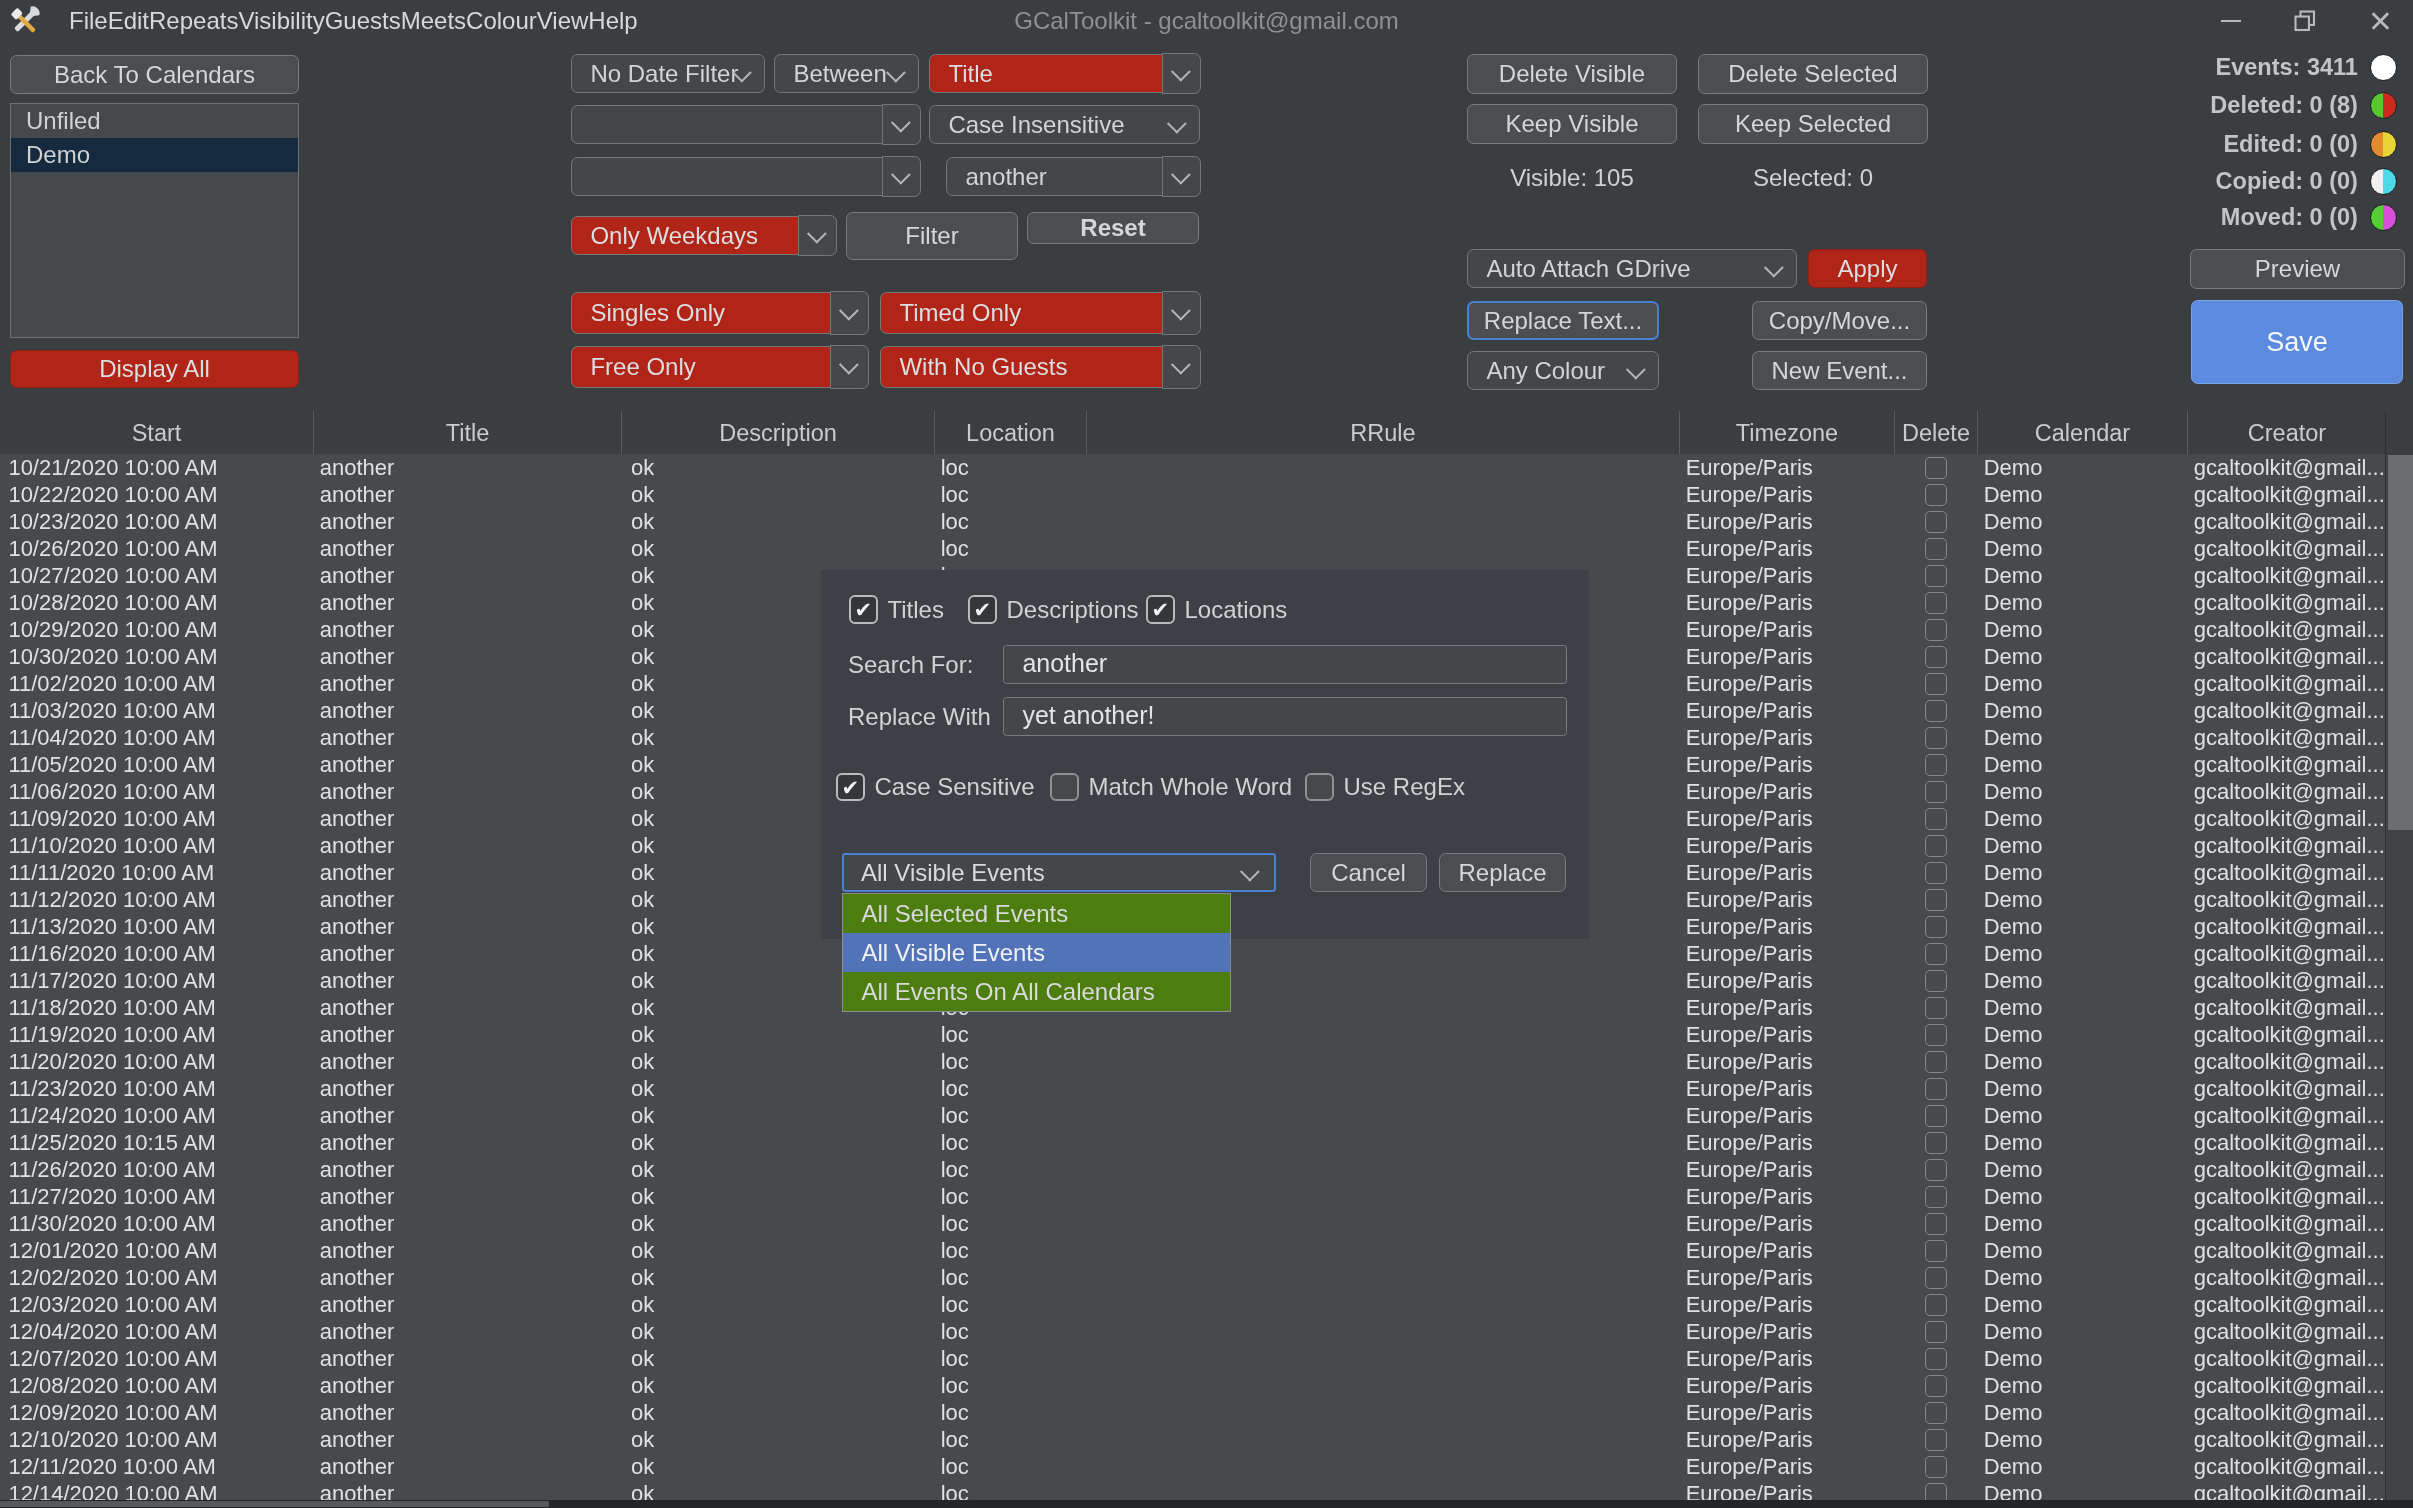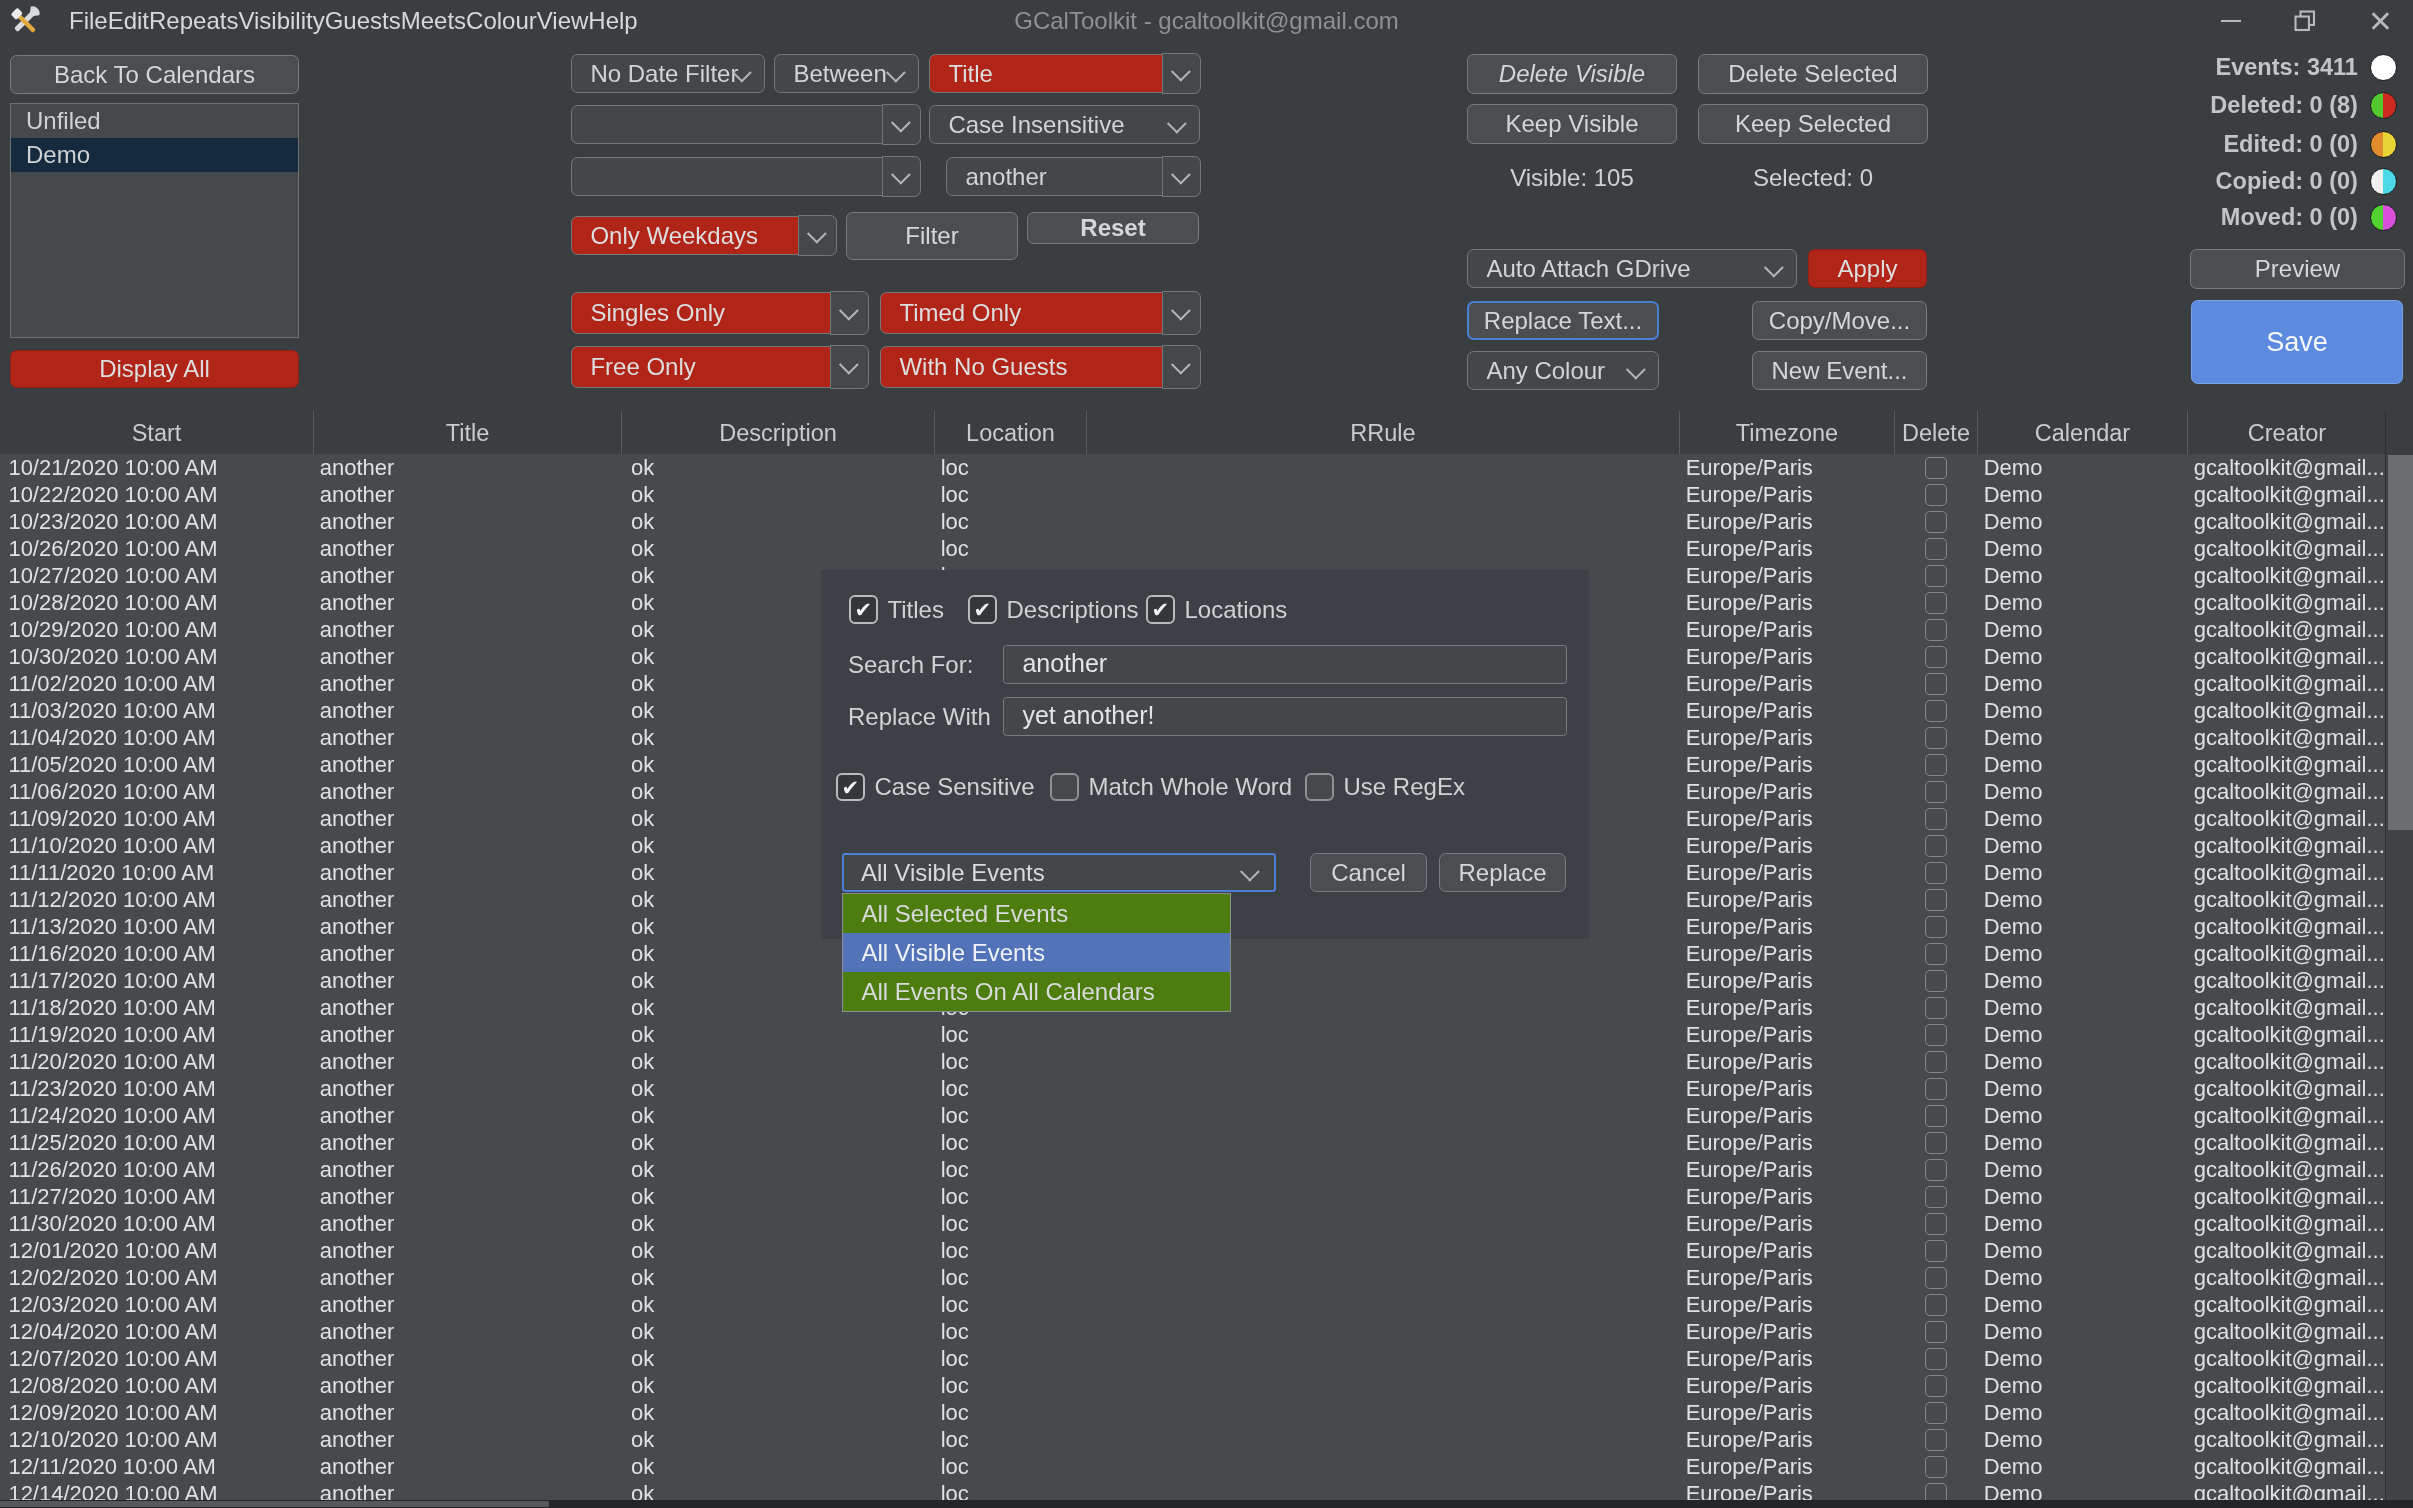--- a/index.html
+++ b/index.html
@@ -189,21 +189,21 @@
         <span class="chev"></span>
       </span>
 </div>
 <div class="dd red" style="left:880px;top:346px;width:320px;height:42px;">
   <span>With No Guests</span>
   <span class="arrowbox">
         <span class="chev"></span>
       </span>
 </div>
 
-<div class="btn" style="left:1467px;top:54px;width:210px;height:40px;font-style:italic;">Delete Visible</div>
+<div class="btn" style="left:1467px;top:54px;width:210px;height:40px;">Delete Visible</div>
 <div class="btn" style="left:1698px;top:54px;width:230px;height:40px;">Delete Selected</div>
 <div class="btn" style="left:1467px;top:104px;width:210px;height:40px;">Keep Visible</div>
 <div class="btn" style="left:1698px;top:104px;width:230px;height:40px;">Keep Selected</div>
 <div class="cnt" style="left:1467px;top:161px;width:210px;height:34px;">Visible: 105</div>
 <div class="cnt" style="left:1698px;top:161px;width:230px;height:34px;">Selected: 0</div>
 
 <div class="dd" style="left:1467px;top:249px;width:330px;height:39px;">
   <span>Auto Attach GDrive</span>
   <span class="chev"></span>
 </div>
@@ -572,21 +572,21 @@
         <div class="td c-loc">loc</div>
         <div class="td c-rrule"></div>
         <div class="td c-tz">Europe/Paris</div>
         <div class="td c-del">
           <span class="rowcb"></span>
         </div>
         <div class="td c-cal">Demo</div>
         <div class="td c-creator">gcaltoolkit@gmail...</div>
       </div>
       <div class="tr">
-        <div class="td c-start">11/25/2020 10:00 AM</div>
+        <div class="td c-start">11/25/2020 10:15 AM</div>
         <div class="td c-title">another</div>
         <div class="td c-desc">ok</div>
         <div class="td c-loc">loc</div>
         <div class="td c-rrule"></div>
         <div class="td c-tz">Europe/Paris</div>
         <div class="td c-del">
           <span class="rowcb"></span>
         </div>
         <div class="td c-cal">Demo</div>
         <div class="td c-creator">gcaltoolkit@gmail...</div>

